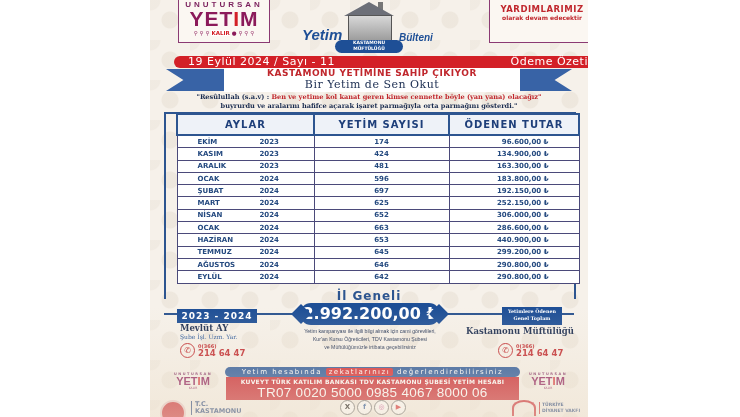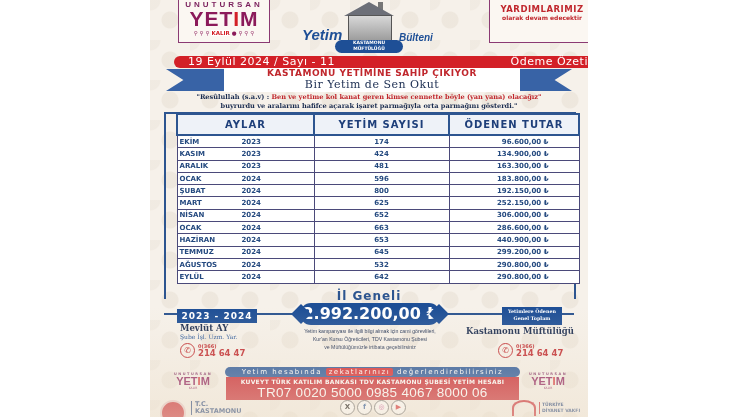--- a/index.html
+++ b/index.html
@@ -47,21 +47,21 @@
 
   .quote { position:absolute; left:10px; top:93px; width:418px; text-align:center; font-family:"DejaVu Serif", serif; font-size:6.6px; line-height:9px; color:#1a2c50; font-weight:bold; }
   .quote .red { color:#c0272d;margin-top:21px; }
 
   
   .table-frame { position:absolute; left:14px; top:112px; width:408px; height:185px; border:2px solid #2d5590; border-bottom:none; }
   table.data { position:absolute; left:26px; top:113px; width:404px; border-collapse:collapse; }
   table.data th { height:17px; color:#1e3f7a; font-weight:bold; font-size:10px; letter-spacing:1px; background:#eef2f8; border:2px solid #2d5590; }
   table.data td { height:11.3px; font-size:7px; font-weight:bold; color:#24497f; background:#fff; border:1.5px solid #4b4a7a; padding:0; line-height:10px; }
   table.data td.month { width:136px; }
-  table.data td.month .m { display:inline-block; width:62px; padding-left:2px; }
+  table.data td.month .m { display:inline-block; width:62px; padding-left:20px; }
   table.data td.count { text-align:center; width:134px; }
   table.data td.amount { text-align:right; padding-right:30px; }
 
   .il-geneli { position:absolute; left:0; width:438px; top:289px; text-align:center; color:#2d5590; font-weight:bold; font-size:12px; letter-spacing:1px; }
   .total-pill { position:absolute; left:150px; top:303px; width:140px; height:22px; background:#1e4f96; border-radius:12px; color:#fff; font-weight:bold; font-size:16px; line-height:22px; text-align:center; }
   .total-pill::before, .total-pill::after { content:""; position:absolute; top:4px; width:14px; height:14px; background:#1e4f96; transform:rotate(45deg); }
   .total-pill::before { left:-6px; } .total-pill::after { right:-6px; }
   .conn-line { position:absolute; top:313px; height:2px; background:#2d5590; }
 
   .period-tag { position:absolute; left:27px; top:309px; width:80px; height:14px; background:#1e4f96; color:#fff; font-weight:bold; font-size:9px; line-height:14px; text-align:center; letter-spacing:1px; }
@@ -169,21 +169,21 @@
           <td class="count">481</td>
           <td class="amount">163.300,00 ₺</td>
         </tr>
       <tr>
           <td class="month"><span class="m">OCAK</span><span>2024</span></td>
           <td class="count">596</td>
           <td class="amount">183.800,00 ₺</td>
         </tr>
       <tr>
           <td class="month"><span class="m">ŞUBAT</span><span>2024</span></td>
-          <td class="count">800</td>
+          <td class="count">697</td>
           <td class="amount">192.150,00 ₺</td>
         </tr>
       <tr>
           <td class="month"><span class="m">MART</span><span>2024</span></td>
           <td class="count">625</td>
           <td class="amount">252.150,00 ₺</td>
         </tr>
       <tr>
           <td class="month"><span class="m">NİSAN</span><span>2024</span></td>
           <td class="count">652</td>
@@ -199,21 +199,21 @@
           <td class="count">653</td>
           <td class="amount">440.900,00 ₺</td>
         </tr>
       <tr>
           <td class="month"><span class="m">TEMMUZ</span><span>2024</span></td>
           <td class="count">645</td>
           <td class="amount">299.200,00 ₺</td>
         </tr>
       <tr>
           <td class="month"><span class="m">AĞUSTOS</span><span>2024</span></td>
-          <td class="count">532</td>
+          <td class="count">646</td>
           <td class="amount">290.800,00 ₺</td>
         </tr>
       <tr>
           <td class="month"><span class="m">EYLÜL</span><span>2024</span></td>
           <td class="count">642</td>
           <td class="amount">290.800,00 ₺</td>
         </tr>
     </tbody>
   </table>
 

